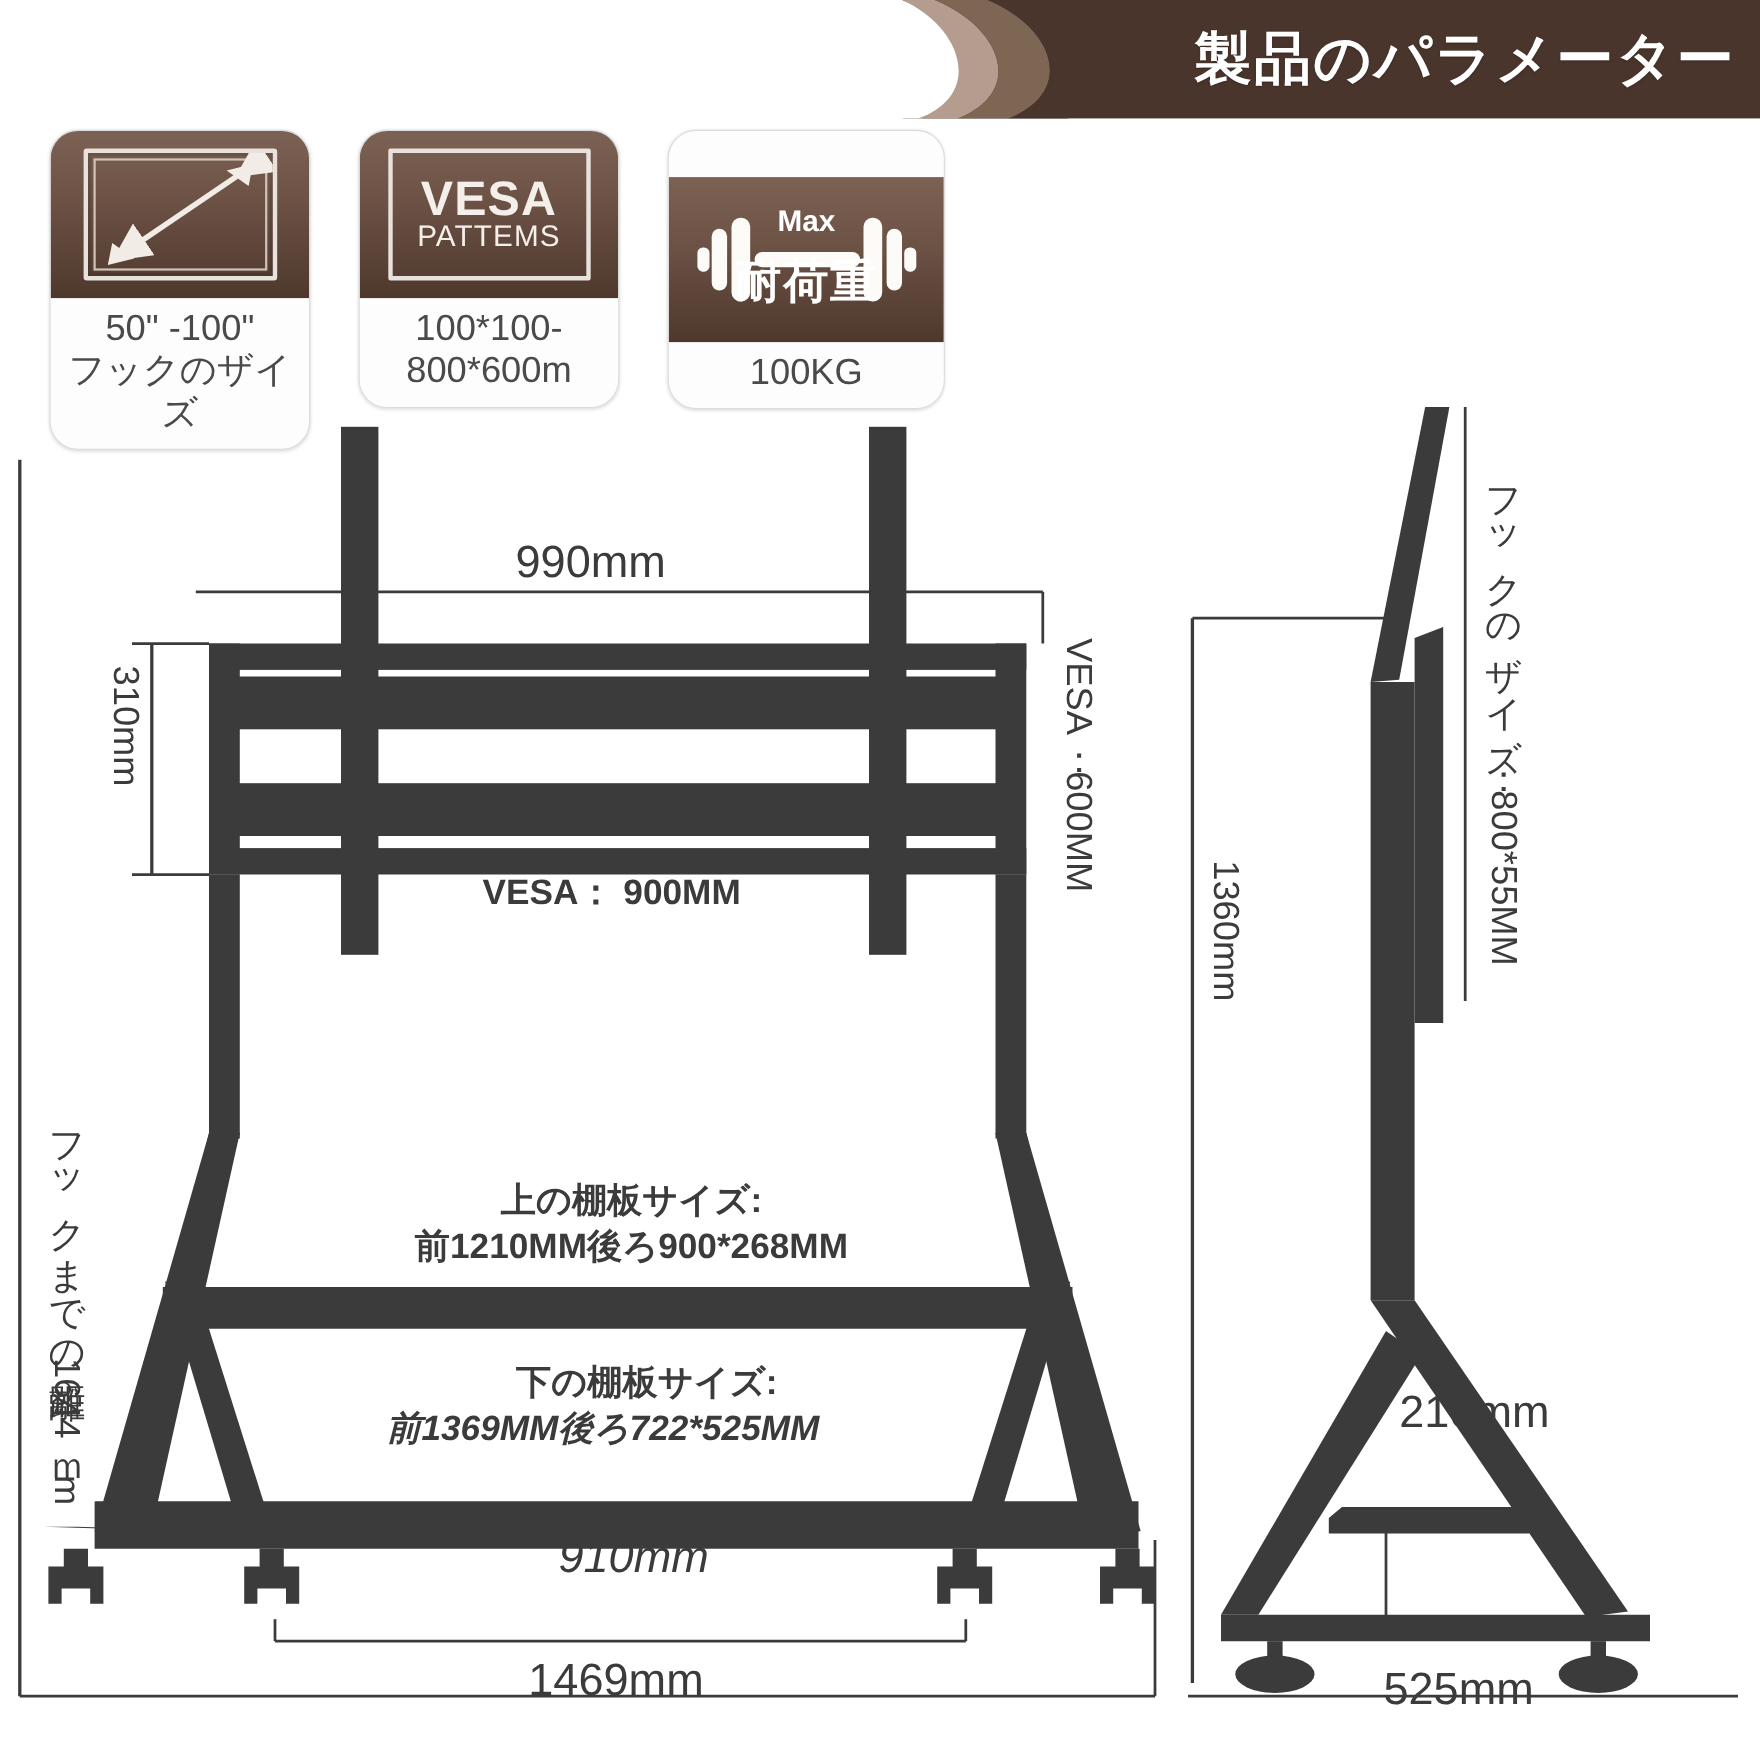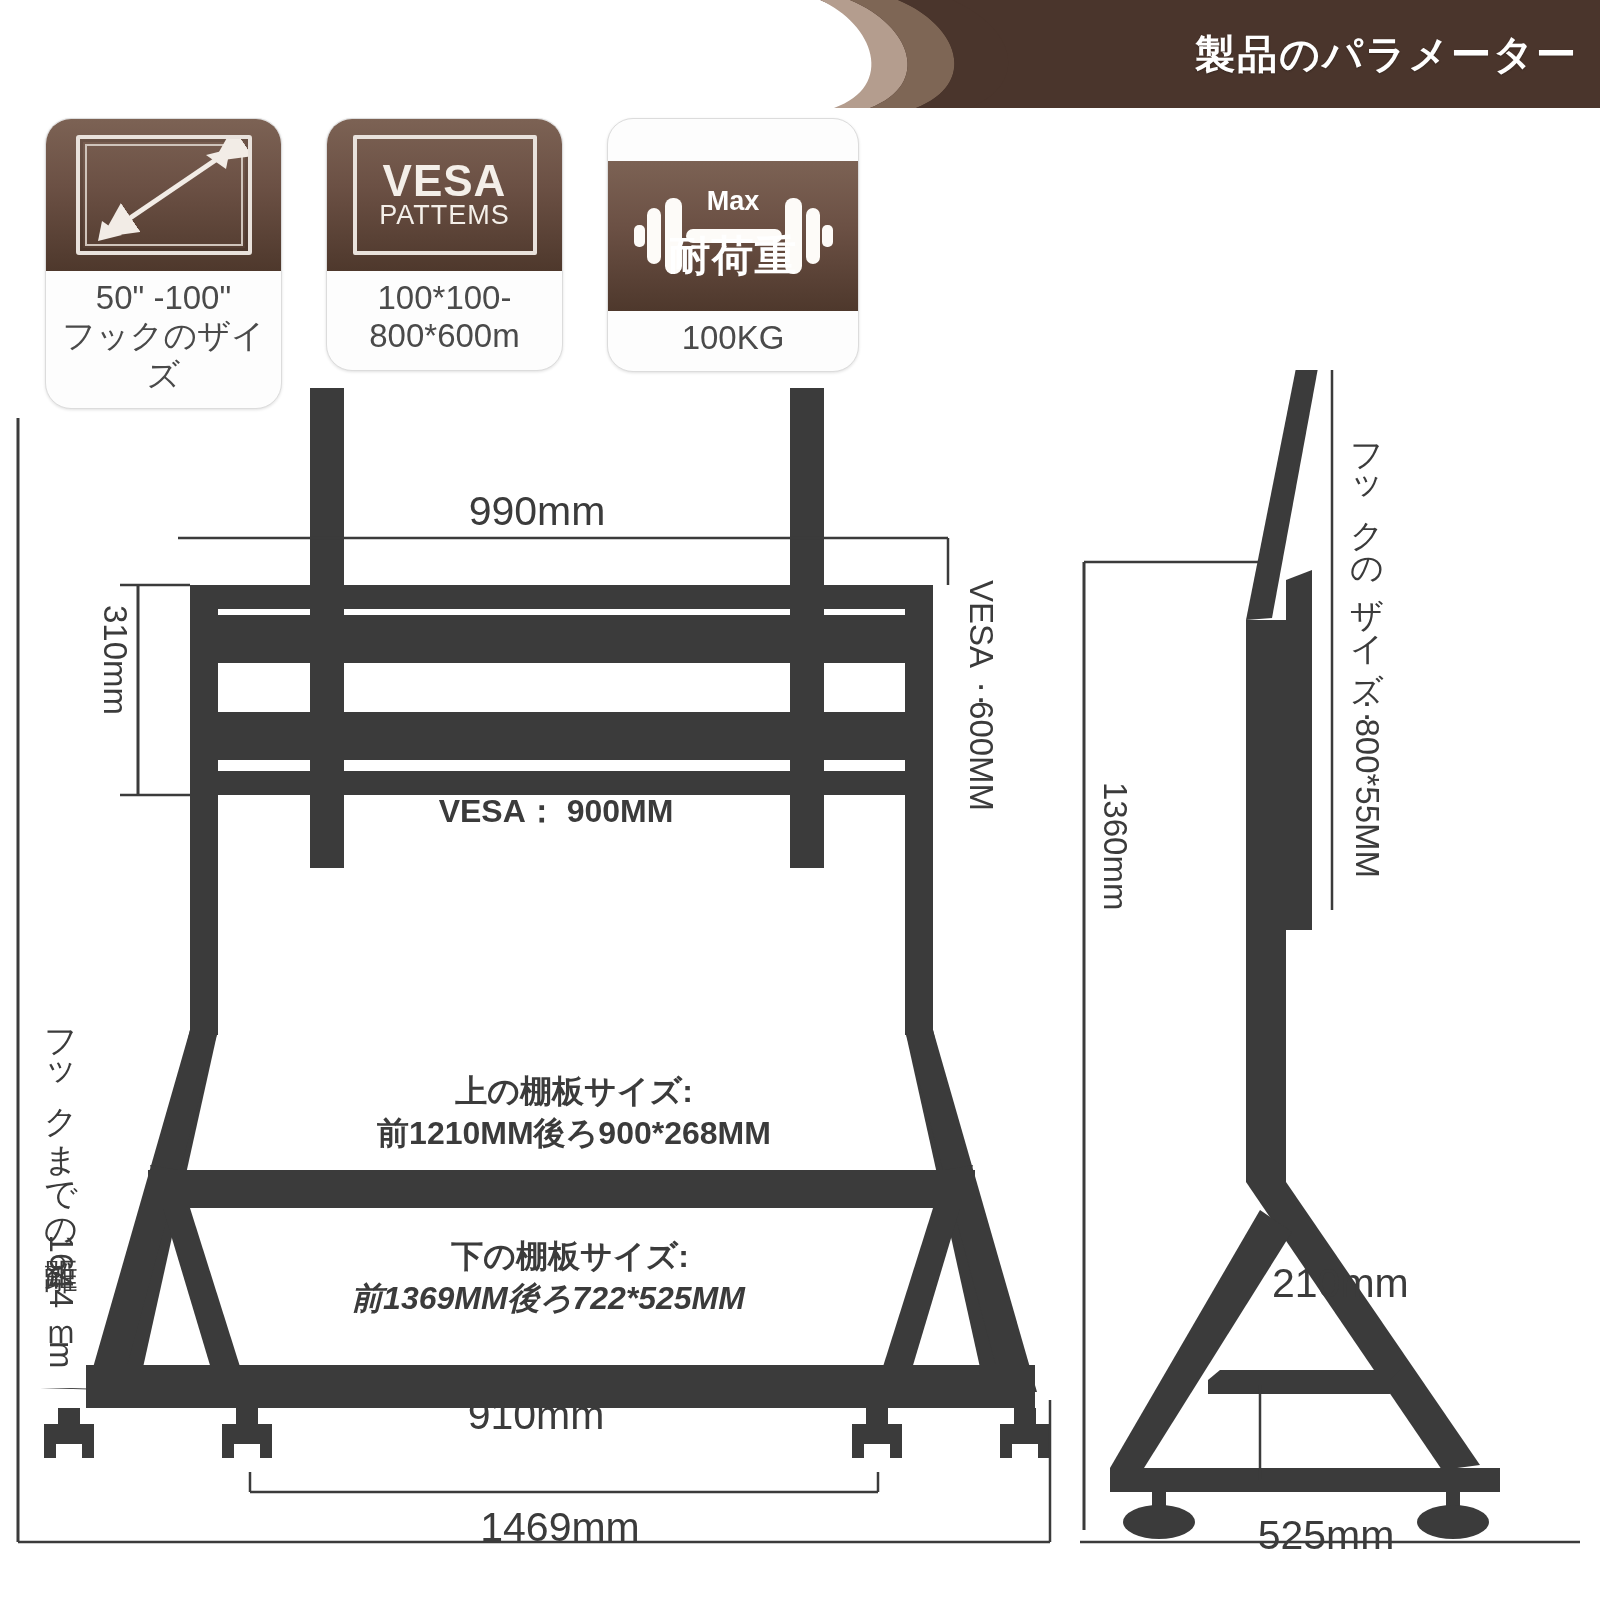--- a/index.html
+++ b/index.html
@@ -11,21 +11,21 @@
     overflow:hidden;
     position:relative;
   }
   .page{position:absolute;inset:0;}
 
   
   .banner{position:absolute;top:0;left:820px;width:780px;height:108px;overflow:hidden;}
   .banner svg{position:absolute;top:0;left:0;}
   .banner-title{
     position:absolute;right:22px;top:50%;transform:translateY(-50%);
-    color:#fff;font-size:40px;font-weight:700;letter-spacing:2px;
+    color:#fff;font-size:52px;font-weight:700;letter-spacing:2px;
     white-space:nowrap;
     text-shadow:0 1px 2px rgba(0,0,0,.25);
     text-align:center;
   }
 
   
   .badges{position:absolute;top:118px;left:45px;display:flex;gap:44px;align-items:flex-start;}
   .badge{
     width:235px;background:#fdfdfd;border:1px solid #dcdcdc;border-radius:26px;
     box-shadow:0 1px 3px rgba(0,0,0,.12);
@@ -229,23 +229,23 @@
     </svg>
 
     
     <div class="vtext" style="left:38px;top:638px;">フックまでの距離1644ｍm</div>
     <div class="vtext" style="left:96px;top:235px;">310mm</div>
     <div class="htext ctr" style="left:537px;top:118px;">990mm</div>
     <div class="vtext" style="left:958px;top:210px;">VESA：600MM</div>
     <div class="htext bold ctr" style="left:556px;top:420px;">VESA： 900MM</div>
     <div class="htext bold ctr" style="left:574px;top:700px;">上の棚板サイズ:</div>
     <div class="htext bold ctr" style="left:574px;top:742px;">前1210MM後ろ900*268MM</div>
-    <div class="htext bold ctr" style="left:570px;top:865px;">下の棚板サイズ:</div>
+    <div class="htext bold ctr" style="left:588px;top:865px;">下の棚板サイズ:</div>
     <div class="htext bold ctr" style="left:548px;top:907px;font-style:italic;">前1369MM後ろ722*525MM</div>
-    <div class="htext ctr" style="left:536px;top:1022px;">910mm</div>
+    <div class="htext ctr" style="left:576px;top:1022px;font-style:italic;">910mm</div>
     <div class="htext ctr" style="left:560px;top:1134px;">1469mm</div>
   </div>
 
   <div class="drawing side-view">
     <svg width="540" height="1230" viewBox="0 0 540 1230">
       <g fill="#3b3b3b">
 
         <polygon points="236,-2 258,-2 212,248 186,250"></polygon>
 
         <polygon points="186,250 226,250 226,560 186,560"></polygon>

